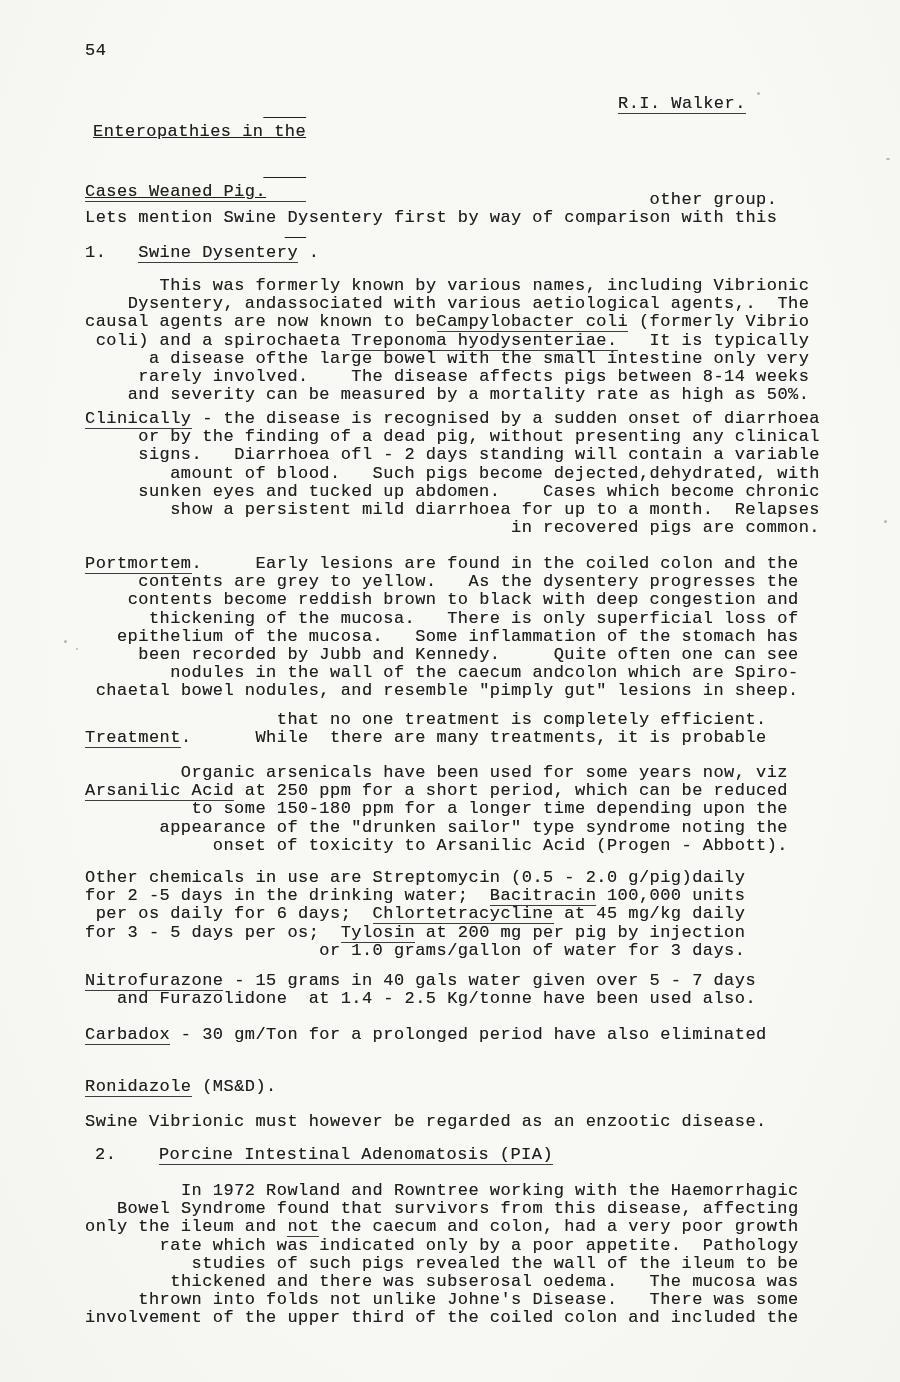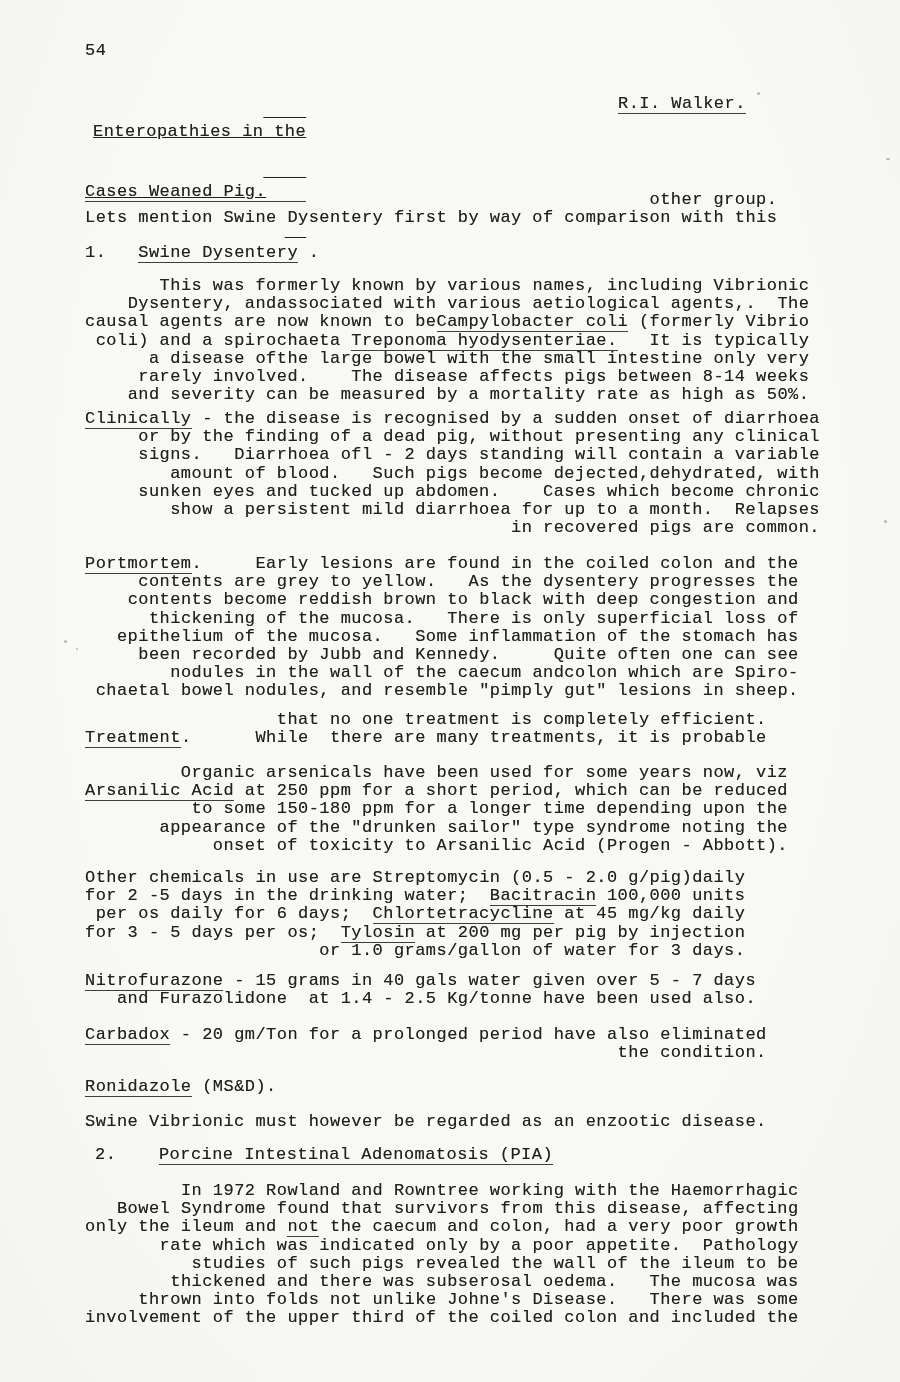--- a/index.html
+++ b/index.html
@@ -70,21 +70,21 @@
 
   <div class="txt blk b-intro"><div class="line"><span>other group.</span></div><div class="line"><span>Lets mention Swine Dysentery first by way of comparison with this</span></div></div>
   <div class="txt blk b-h1"><div class="line"><span>1.   </span><span class="u">Swine Dysentery</span><span> .</span></div></div>
   <div class="txt blk b-p1"><div class="line"><span>     This was formerly known by various names, including Vibrionic</span></div><div class="line"><span>Dysentery, andassociated with various aetiological agents,.  The</span></div><div class="line"><span>causal agents are now known to be</span><span class="u">Campylobacter coli</span><span> (formerly Vibrio</span></div><div class="line"><span>coli) and a spirochaeta </span><span class="u">Treponoma hyodysenteriae.</span><span>   It is typically</span></div><div class="line"><span>a disease ofthe large bowel with the small intestine only very</span></div><div class="line"><span>rarely involved.    The disease affects pigs between 8-14 weeks</span></div><div class="line"><span>and severity can be measured by a mortality rate as high as 50%.</span></div></div>
   <div class="txt blk b-clin"><div class="line"><span class="u">Clinically</span><span> - the disease is recognised by a sudden onset of diarrhoea</span></div><div class="line"><span>or by the finding of a dead pig, without presenting any clinical</span></div><div class="line"><span>signs.   Diarrhoea ofl - 2 days standing will contain a variable</span></div><div class="line"><span>amount of blood.   Such pigs become dejected,dehydrated, with</span></div><div class="line"><span>sunken eyes and tucked up abdomen.    Cases which become chronic</span></div><div class="line"><span>show a persistent mild diarrhoea for up to a month.  Relapses</span></div><div class="line"><span>in recovered pigs are common.</span></div></div>
   <div class="txt blk b-post"><div class="line"><span class="u">Portmortem</span><span>.     Early lesions are found in the coiled colon and the</span></div><div class="line"><span>contents are grey to yellow.   As the dysentery progresses the</span></div><div class="line"><span>contents become reddish brown to black with deep congestion and</span></div><div class="line"><span>thickening of the mucosa.   There is only superficial loss of</span></div><div class="line"><span>epithelium of the mucosa.   Some inflammation of the stomach has</span></div><div class="line"><span>been recorded by Jubb and Kennedy.     Quite often one can see</span></div><div class="line"><span>nodules in the wall of the caecum andcolon which are Spiro-</span></div><div class="line"><span>chaetal bowel nodules, and resemble "pimply gut" lesions in sheep.</span></div></div>
   <div class="txt blk b-treat"><div class="line"><span>that no one treatment is completely efficient.</span></div><div class="line"><span class="u">Treatment</span><span>.      While  there are many treatments, it is probable</span></div></div>
   <div class="txt blk b-org"><div class="line"><span>Organic arsenicals have been used for some years now, viz</span></div><div class="line"><span class="u">Arsanilic Acid</span><span> at 250 ppm for a short period, which can be reduced</span></div><div class="line"><span>to some 150-180 ppm for a longer time depending upon the</span></div><div class="line"><span>appearance of the "drunken sailor" type syndrome noting the</span></div><div class="line"><span>onset of toxicity to Arsanilic Acid (Progen - Abbott).</span></div></div>
   <div class="txt blk b-chem"><div class="line"><span>Other chemicals in use are Streptomycin (0.5 - 2.0 g/pig)daily</span></div><div class="line"><span>for 2 -5 days in the drinking water;  </span><span class="u">Bacitracin</span><span> 100,000 units</span></div><div class="line"><span>per os daily for 6 days;  </span><span class="u">Chlortetracycline</span><span> at 45 mg/kg daily</span></div><div class="line"><span>for 3 - 5 days per os;  </span><span class="u">Tylosin</span><span> at 200 mg per pig by injection</span></div><div class="line"><span>or 1.0 grams/gallon of water for 3 days.</span></div></div>
   <div class="txt blk b-nitro"><div class="line"><span class="u">Nitrofurazone</span><span> - 15 grams in 40 gals water given over 5 - 7 days</span></div><div class="line"><span>and Furazolidone  at 1.4 - 2.5 Kg/tonne have been used also.</span></div></div>
-  <div class="txt blk b-carb"><div class="line"><span class="u">Carbadox</span><span> - 20 gm/Ton for a prolonged period have also eliminated</span></div><div class="line"><span>the condition.</span></div></div>
+  <div class="txt blk b-carb"><div class="line"><span class="u">Carbadox</span><span> - 30 gm/Ton for a prolonged period have also eliminated</span></div></div>
   <div class="txt blk b-ron"><div class="line"><span class="u">Ronidazole</span><span> (MS&amp;D).</span></div></div>
   <div class="txt blk b-enz"><div class="line"><span>Swine Vibrionic must however be regarded as an enzootic disease.</span></div></div>
   <div class="txt blk b-h2"><div class="line"><span>2.    </span><span class="u">Porcine Intestinal Adenomatosis (PIA)</span></div></div>
   <div class="txt blk b-pia"><div class="line"><span>     In 1972 Rowland and Rowntree working with the Haemorrhagic</span></div><div class="line"><span>Bowel Syndrome found that survivors from this disease, affecting</span></div><div class="line"><span>only the ileum and </span><span class="u">not</span><span> the caecum and colon, had a very poor growth</span></div><div class="line"><span>rate which was indicated only by a poor appetite.  Pathology</span></div><div class="line"><span>studies of such pigs revealed the wall of the ileum to be</span></div><div class="line"><span>thickened and there was subserosal oedema.   The mucosa was</span></div><div class="line"><span>thrown into folds not unlike Johne's Disease.   There was some</span></div><div class="line"><span>involvement of the upper third of the coiled colon and included the</span></div></div>
 
   <div class="speck s1"></div>
   <div class="speck s2"></div>
   <div class="speck s3"></div>
   <div class="speck s4"></div>
   <div class="speck s5"></div>

